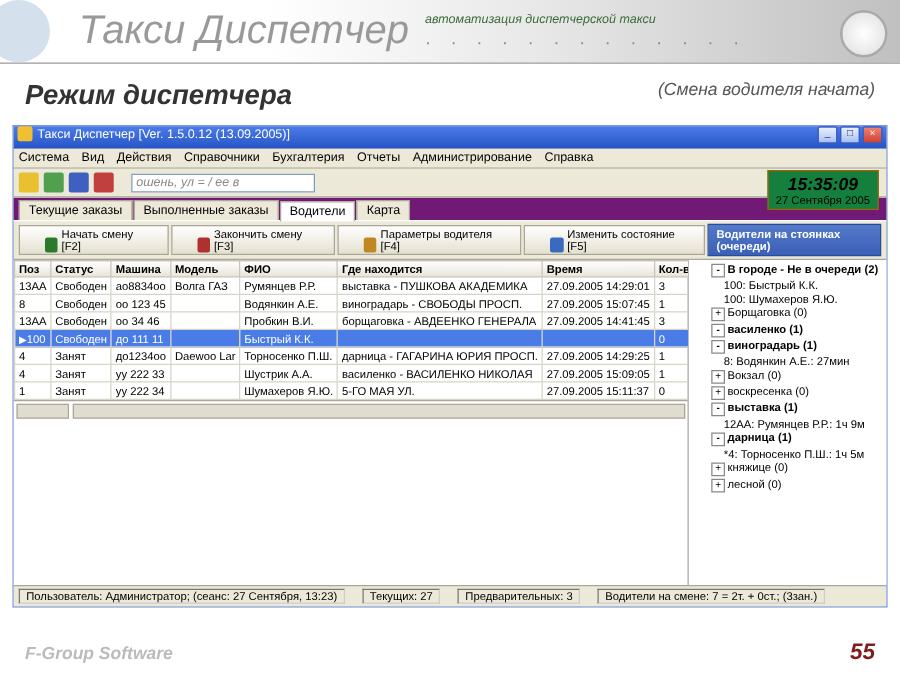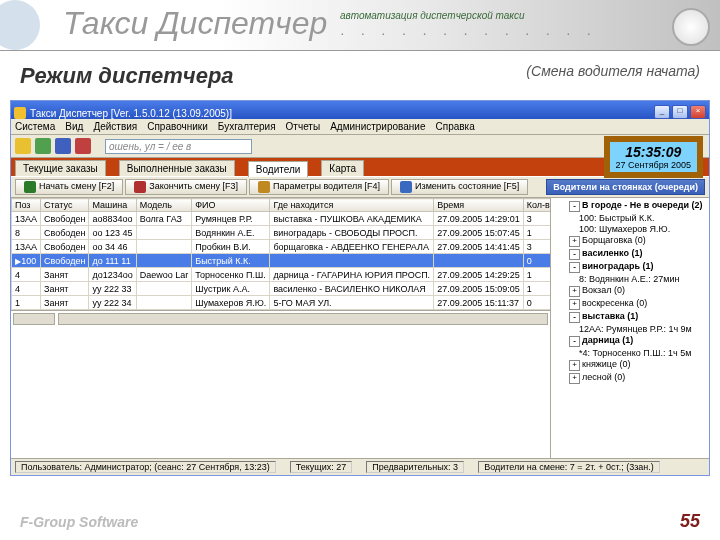--- a/index.html
+++ b/index.html
@@ -6,45 +6,45 @@
 .hdr{height:50px;background:linear-gradient(90deg,#fff 30%,#e8e8e8 60%,#c0c0c0);position:relative;border-bottom:1px solid #999}
 .logo{position:absolute;left:-10px;top:0;width:50px;height:50px;background:#d4e0ec;border-radius:50%}
 .title-big{position:absolute;left:63px;top:5px;font-size:32px;font-style:italic;font-weight:normal;color:#999}
 .tagline{position:absolute;left:340px;top:10px;font-size:10px;font-style:italic;color:#3a6a3a}
 .dots{position:absolute;left:340px;top:25px;font-size:14px;color:#888;letter-spacing:6px}
 .circ{position:absolute;right:10px;top:8px;width:34px;height:34px;border:2px solid #aaa;border-radius:50%;background:radial-gradient(#fff,#ddd)}
 .sub{display:flex;justify-content:space-between;padding:12px 20px 8px}
 .sub-l{font-size:22px;font-style:italic;font-weight:bold;color:#333}
 .sub-r{font-size:14px;font-style:italic;color:#555}
 .win{margin:3px 10px;border:1px solid #7a96df;background:#ece9d8}
-.titlebar{height:18px;background:linear-gradient(#4a7ce8,#2754c5);display:flex;align-items:flex-end;justify-content:space-between;padding:0 3px}
+.titlebar{height:18px;background:linear-gradient(#4a7ce8,#2754c5);display:flex;align-items:flex-start;justify-content:space-between;padding:0 3px}
 .tb-l{display:flex;align-items:center;gap:4px;color:#fff;font-size:10px}
 .tb-ico{width:12px;height:12px;background:#f0c030;border-radius:2px}
 .tb-r{display:flex;gap:2px}
 .wbtn{width:14px;height:12px;background:linear-gradient(#e8f0ff,#a8c0f0);border:1px solid #3a5ac0;border-radius:2px;font-size:8px;text-align:center;line-height:10px;color:#224}
 .wbtn.cl{background:linear-gradient(#f08070,#d04030);color:#fff}
 .menubar{background:#ece9d8;padding:2px 4px;display:flex;gap:10px;font-size:10px;border-bottom:1px solid #aca899}
 .mi{cursor:default}
 .toolbar{background:#ece9d8;padding:3px 4px;display:flex;align-items:center;gap:4px;border-bottom:1px solid #aca899;position:relative}
 .tico{width:16px;height:16px;border-radius:2px}
 .addr{margin-left:10px;border:1px solid #7f9db9;background:#fff;padding:1px 60px 1px 3px;font-size:10px;color:#888;font-style:italic}
-.clock{position:absolute;right:6px;top:1px;border:6px solid #a16207;background:#7dd3fc;padding:2px 6px;text-align:center}
+.clock{position:absolute;right:6px;top:1px;border:1px solid #a16207;background:#15803d;padding:2px 6px;text-align:center}
 .clock-t{font-size:14px;font-weight:bold;font-style:italic}
 .clock-d{font-size:9px}
-.tabs1{background:#c2410c;padding:2px 0 0 4px;display:flex;gap:12px;font-size:10px}
+.tabs1{background:#701a75;padding:2px 0 0 4px;display:flex;gap:0;font-size:10px}
 .tab{border:1px solid #aca899;border-bottom:none;padding:2px 7px;background:#ece9d8;margin-right:1px}
 .tab.act{background:#fff;position:relative;top:1px}
 .tbar2{background:#ece9d8;padding:2px 4px;display:flex;align-items:center;gap:2px;font-size:9px;border-top:1px solid #fff;border-bottom:1px solid #aca899}
-.btn2{border:1px solid #aca899;background:linear-gradient(#fff,#e4e0d0);padding:1px 8px;display:flex;align-items:flex-start;gap:3px}
+.btn2{border:1px solid #aca899;background:linear-gradient(#fff,#e4e0d0);padding:1px 20px;display:flex;align-items:flex-end;gap:3px}
 .bico{width:12px;height:12px;border-radius:2px}
 .qhdr{margin-left:auto;background:linear-gradient(#547ac8,#3a5fb8);color:#fff;padding:2px 6px;font-size:9px;font-weight:bold;border:1px solid #2a4a9a}
 .content{display:flex;background:#fff;height:260px}
 .grid{flex:1;overflow:auto;font-size:9px}
 table{border-collapse:collapse;width:100%}
-th{background:linear-gradient(#fefefe,#e8e4d8);border:1px solid #c8c4b8;padding:1px 3px;font-weight:normal;text-align:left;font-size:9px;white-space:nowrap}
+th{background:linear-gradient(#fefefe,#e8e4d8);border:1px solid #c8c4b8;padding:1px 3px;font-weight:bold;text-align:left;font-size:9px;white-space:nowrap}
 td{border:1px solid #d8d4c8;padding:0 3px;white-space:nowrap;font-size:9px;height:13px}
 tr.sel td{background:#4a7ce8;color:#fff}
 tr.sel .ptr::before{content:"▶";color:#fff;font-size:8px}
 .side{width:158px;border-left:1px solid #aca899;background:#fff;font-size:9px;overflow:auto}
 .tree{padding:2px}
 .tn{padding:0 0 1px 0;white-space:nowrap}
 .tn.l1{padding-left:16px}
 .tn.l2{padding-left:14px}
 .tn.bold{font-weight:bold}
 .exp{display:inline-block;width:9px;height:9px;border:1px solid #888;text-align:center;line-height:7px;font-size:8px;margin-right:2px;background:#fff}

